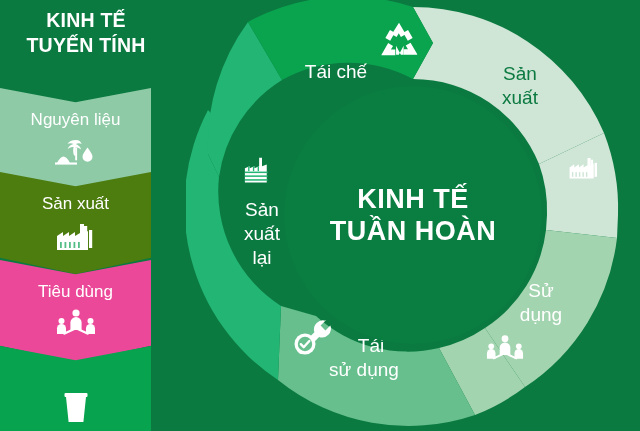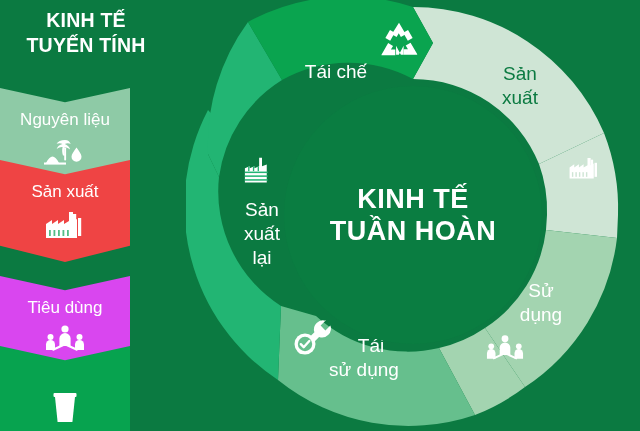--- a/index.html
+++ b/index.html
@@ -36,21 +36,21 @@
     white-space: pre-line;
   }
   #chevron-stack {
     position: absolute;
     left: 0; top: 88px;
     width: 143px; height: 343px;
   }
   .chevron {
     position: absolute;
     left: 0;
-    width: 130px;
+    width: 151px;
     height: 102px;
     clip-path: polygon(0 0, 50% 14%, 100% 0, 100% 84%, 50% 100%, 0 84%);
   }
   .chev-label {
     position: absolute;
     left: 0; right: 0;
     top: 22px;
     text-align: center;
     color: #ffffff;
     font-size: 17px;
@@ -105,39 +105,39 @@
           <svg viewBox="0 0 44 34" fill="#ffffff">
             <path d="M22 6c-4 0-7.2 1.6-8.4 3.8 2-.9 4.3-.8 5.9.3-2.8.7-5 2.6-5.8 5 1.7-1.6 3.9-2.3 5.9-2.1-.7 2.5-.6 5.5.4 8.6h2.1c-1-3-1.1-5.9-.4-8.4 2 .2 4 1 5.5 2.4-.7-2.5-2.7-4.6-5.4-5.5 1.6-1 3.9-1.1 5.9-.2C26.5 7.6 25.2 6 22 6z"></path>
             <rect x="21.2" y="13.5" width="1.9" height="13" rx="0.8"></rect>
             <path d="M3 29c2-4 4.5-6.5 6.5-6.5S14 25 16 29H3z"></path>
             <path d="M33.5 13.5c2.8 3.9 5 6.8 5 9.3a5 5 0 1 1-10 0c0-2.5 2.2-5.4 5-9.3z"></path>
             <rect x="1" y="28.5" width="22" height="2.1"></rect>
           </svg>
         </div>
       </div>
 
-      <div class="chevron" style="top:72px; background:#ef4444;">
+      <div class="chevron" style="top:84px; background:#4d7c0f;">
         <div class="chev-label">Sản xuất</div>
         <div class="chev-icon" style="width:42px;height:30px;top:48px;">
           <svg viewBox="0 0 42 30" fill="#ffffff">
             <path d="M2 16l6-4v4l6-4v4l6-4v4l5-3V4h4v9l4-2v19H2z"></path>
             <rect x="29" y="6" width="3.2" height="22"></rect>
             <rect x="34" y="10" width="3.2" height="18"></rect>
             <g fill="#55bd86">
               <rect x="5" y="22" width="1.8" height="6"></rect>
               <rect x="9.5" y="22" width="1.8" height="6"></rect>
               <rect x="14" y="22" width="1.8" height="6"></rect>
               <rect x="18.5" y="22" width="1.8" height="6"></rect>
               <rect x="23" y="22" width="1.8" height="6"></rect>
             </g>
           </svg>
         </div>
       </div>
 
-      <div class="chevron" style="top:188px; background:#d946ef;">
+      <div class="chevron" style="top:172px; background:#ec4899;">
         <div class="chev-label">Tiêu dùng</div>
         <div class="chev-icon" style="width:40px;height:28px;top:48px;">
           <svg viewBox="0 0 40 28" fill="#ffffff">
             <circle cx="20" cy="5" r="3.6"></circle>
             <path d="M14.4 22v-7.4a5.6 5.6 0 0 1 11.2 0V22z"></path>
             <circle cx="5.5" cy="13" r="3"></circle>
             <path d="M1 26v-5.6a4.5 4.5 0 0 1 9 0V26z"></path>
             <circle cx="34.5" cy="13" r="3"></circle>
             <path d="M30 26v-5.6a4.5 4.5 0 0 1 9 0V26z"></path>
             <path d="M19 19.5l-12 5.5.9 1.9 12-5.5zM21 19.5l12 5.5-.9 1.9-12-5.5z"></path>

